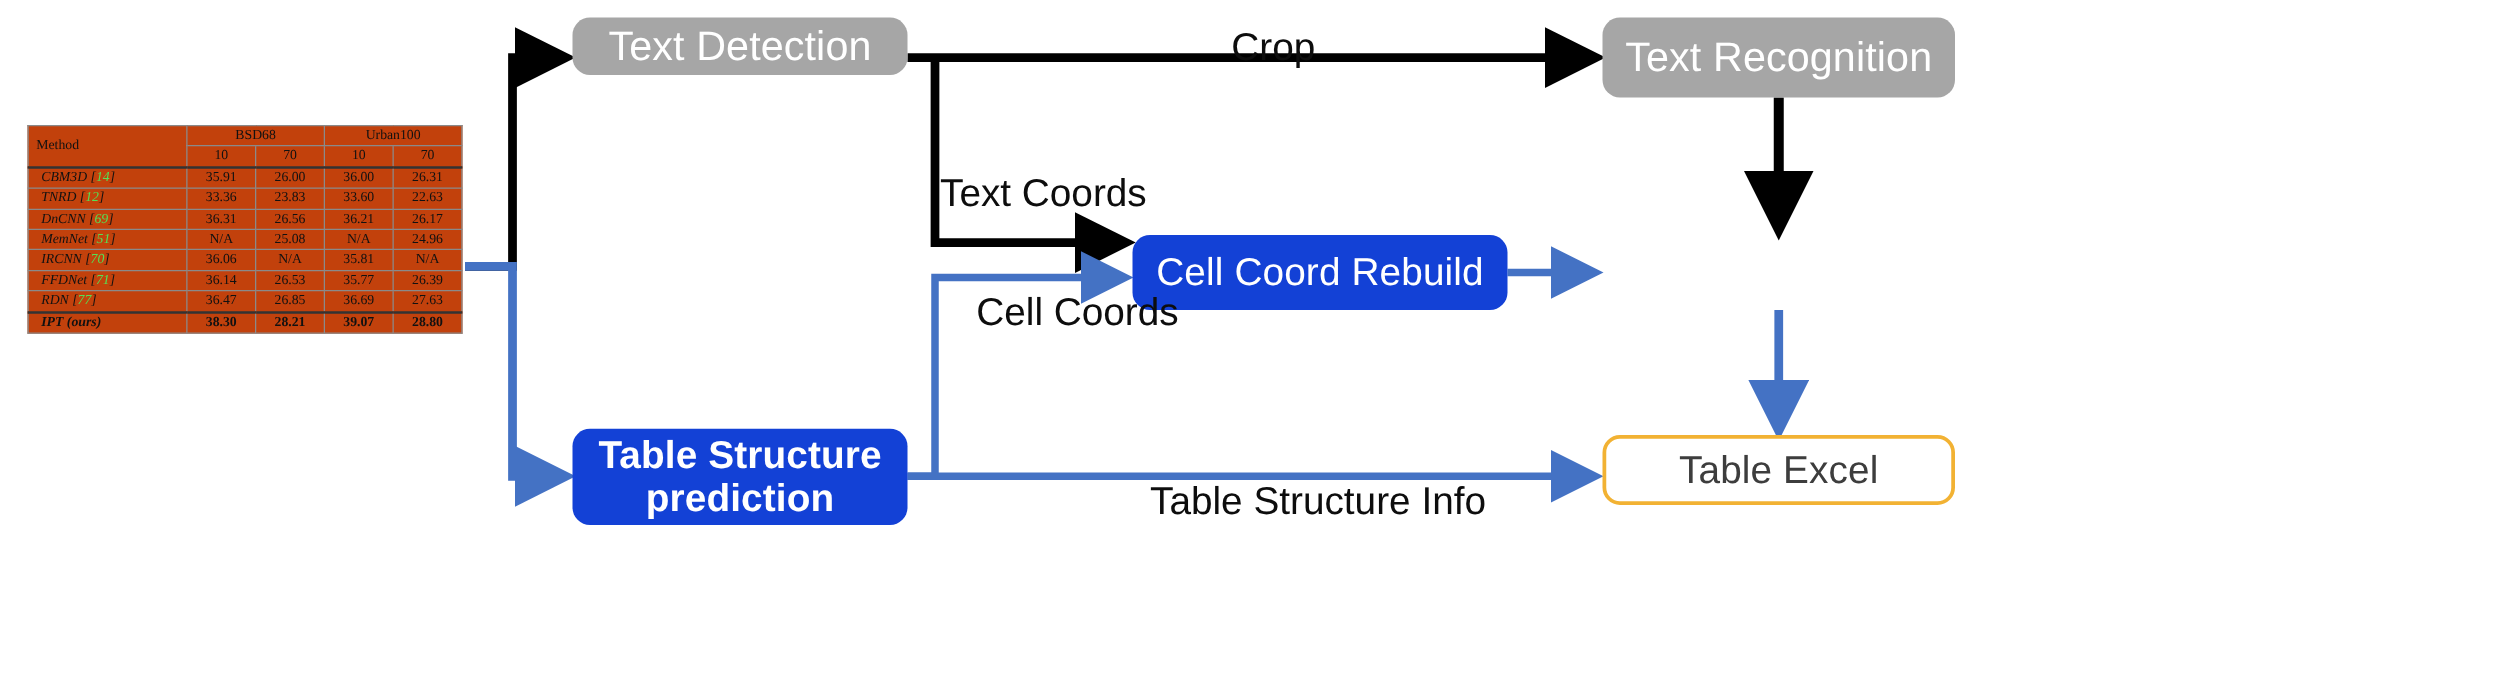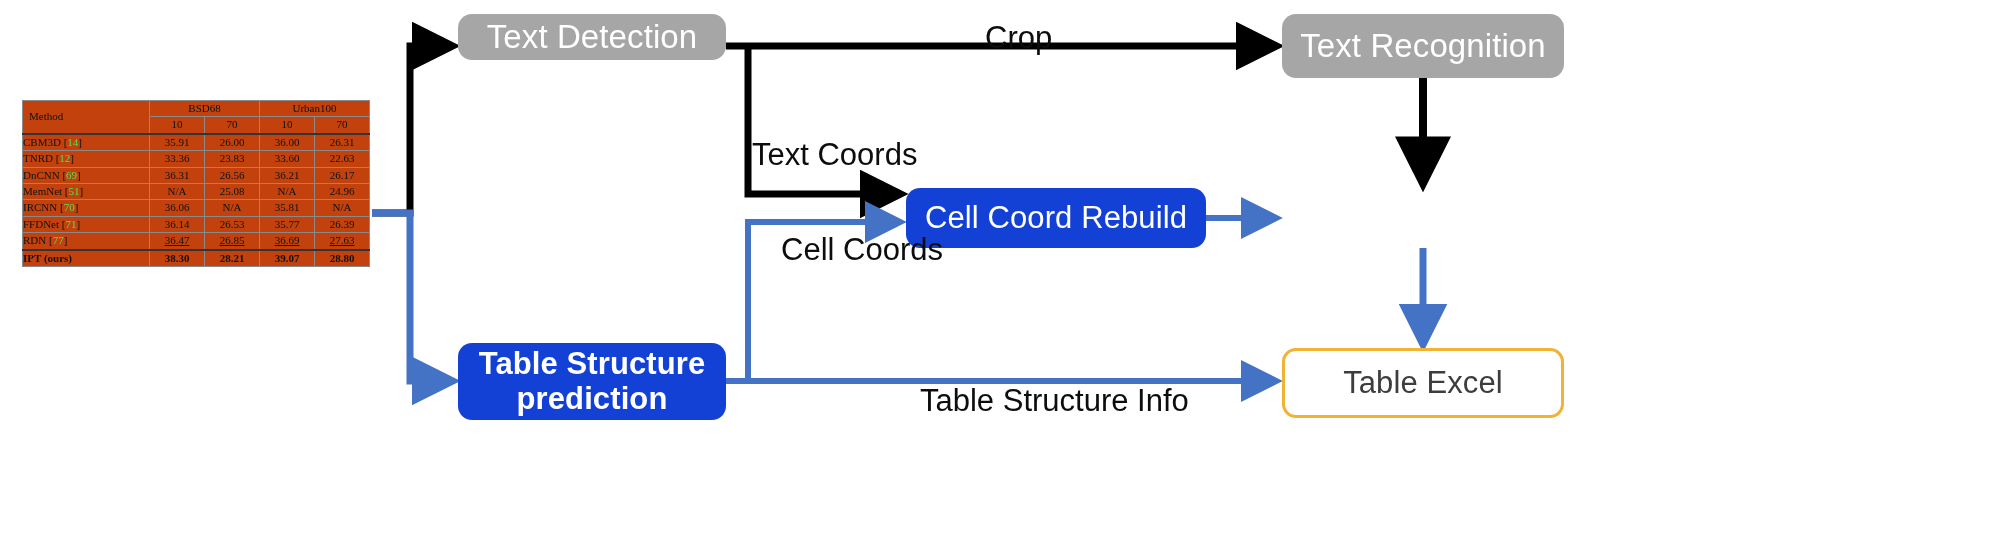--- a/index.html
+++ b/index.html
@@ -69,21 +69,21 @@
   #box-cell-text-rebuild {
     left: 1282px; top: 188px; width: 282px; height: 60px;
     font-size: 31px;
   }
   #box-table-structure {
     left: 458px; top: 343px; width: 268px; height: 77px;
     font-size: 31px;
     font-weight: 700;
   }
   #box-table-excel {
-    left: 1282px; top: 348px; width: 282px; height: 70px;
+    left: 1282px; top: 348px; width: 282px; height: 56px;
     font-size: 31px;
   }
 
   
   .edge-label {
     position: absolute;
     color: #0d0d0d;
     font-family: "Liberation Sans", sans-serif;
     font-size: 31px;
     font-weight: 400;
@@ -113,32 +113,33 @@
   }
   table.paper-table td, table.paper-table th {
     border: 1px solid #8a8a8a;
     padding: 1px 3px;
     text-align: center;
     font-weight: 400;
     line-height: 1.22;
   }
   table.paper-table td.method-cell {
     text-align: left;
-    padding-left: 0;
+    padding-left: 10px;
     width: 117px;
+    font-style: italic;
   }
   table.paper-table th.method-head {
     text-align: left;
     padding-left: 6px;
     width: 117px;
     vertical-align: middle;
   }
   .rule-thick { border-top: 2px solid #333333 !important; }
   .ref { color: #55e055; }
-  .val-underline { text-decoration: underline; }
+  .val-underline { }
   .val-bold { font-weight: 700; }
   tr.row-best td { font-weight: 700; }
 </style>
 </head>
 <body>
 
 <div id="canvas">
 
   <svg id="arrow-layer" viewBox="0 0 2002 552" xmlns="http://www.w3.org/2000/svg">
     <defs>

